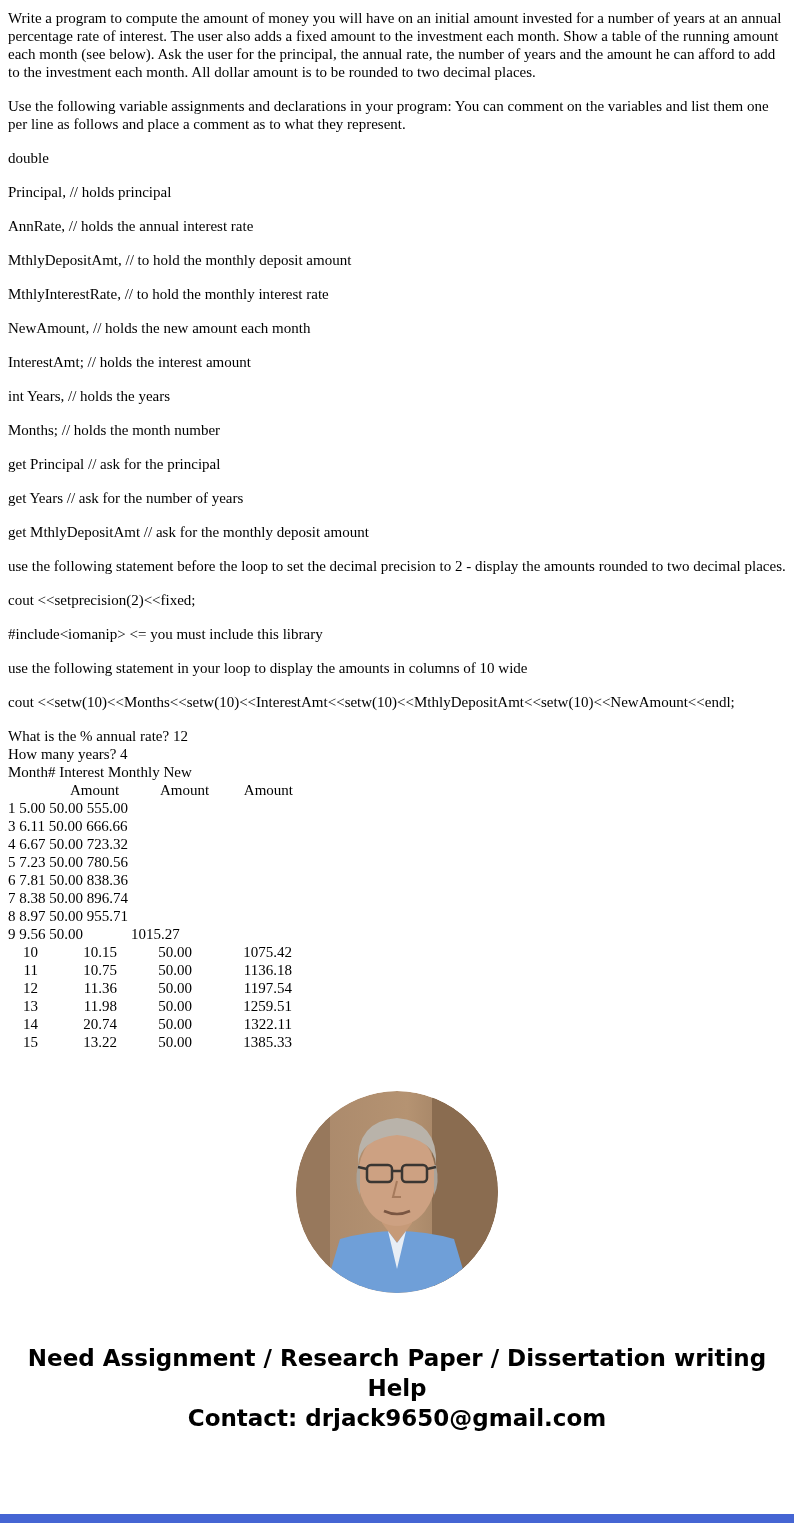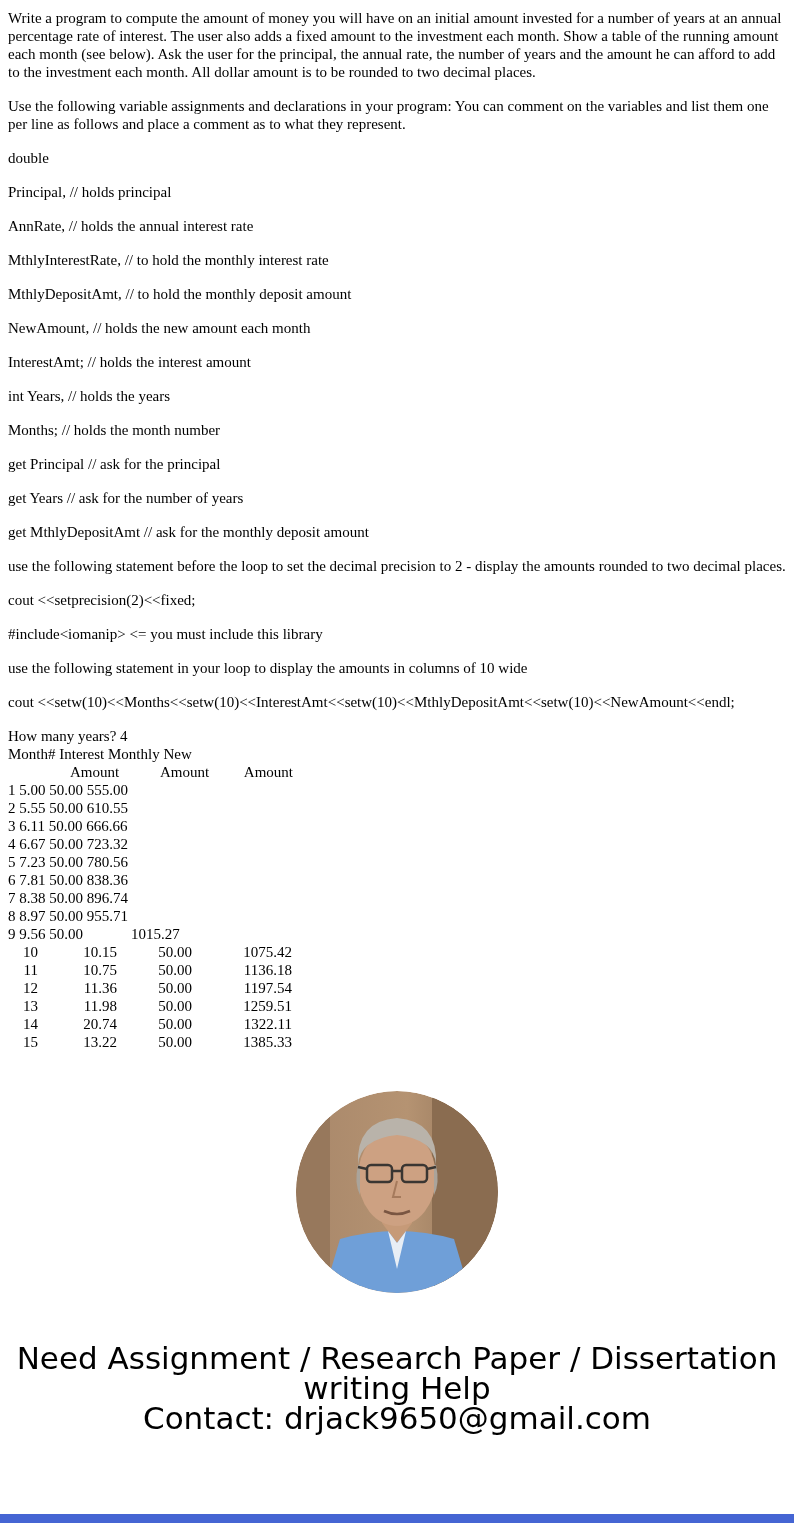--- a/index.html
+++ b/index.html
@@ -32,22 +32,22 @@
   .wrow .c-mon   { width: 75px; text-align: right; }
   .wrow .c-new   { width: 100px; text-align: right; font-family: Liberation Serif, serif; }
   .avatar-wrap { display: flex; justify-content: center; margin-top: 40px; }
   .avatar {
     width: 202px; height: 202px; border-radius: 50%;
     overflow: hidden;
   }
   .footer { margin-top: 50px; text-align: center; }
   .footer-heading, .footer-contact {
     font-family: "DejaVu Sans", sans-serif;
-    font-weight: normal;
-    font-size: 31px;
+    font-weight: bold;
+    font-size: 23px;
     line-height: 30px;
     max-width: 780px;
     margin: 0 auto;
   }
   .bottom-bar {
     position: absolute;
     left: 0; right: 0; bottom: 0;
     height: 9px;
     background: #4565d3;
   }
@@ -56,48 +56,48 @@
 <body>
 
 <div class="page">
 
   <p class="doc">Write a program to compute the amount of money you will have on an initial amount invested for a number of years at an annual percentage rate of interest. The user also adds a fixed amount to the investment each month. Show a table of the running amount each month (see below). Ask the user for the principal, the annual rate, the number of years and the amount he can afford to add to the investment each month. All dollar amount is to be rounded to two decimal places.</p>
   <p class="doc">Use the following variable assignments and declarations in your program:  You can comment on the variables and list them one per line as follows and place a comment as to what they represent.</p>
 
   <p class="doc">double</p>
   <p class="doc">Principal, // holds principal</p>
   <p class="doc">AnnRate, // holds the annual interest rate</p>
+  <p class="doc">MthlyDepositAmt, // to hold the monthly deposit amount</p>
   <p class="doc">MthlyInterestRate, // to hold the monthly interest rate</p>
-  <p class="doc">MthlyDepositAmt, // to hold the monthly deposit amount</p>
   <p class="doc">NewAmount, // holds the new amount each month</p>
   <p class="doc">InterestAmt; // holds the interest amount</p>
   <p class="doc">int Years, // holds the years</p>
   <p class="doc">Months; // holds the month number</p>
   <p class="doc">get Principal // ask for the principal</p>
   <p class="doc">get Years // ask for the number of years</p>
   <p class="doc">get MthlyDepositAmt // ask for the monthly deposit amount</p>
 
   <p class="doc">use the following statement before the loop to set the decimal precision to 2 - display the amounts rounded to two decimal places.</p>
   <p class="doc">cout &lt;&lt;setprecision(2)&lt;&lt;fixed;</p>
   <p class="doc">#include&lt;iomanip&gt; &lt;= you must include this library</p>
   <p class="doc">use the following statement in your loop to display the amounts in columns of 10 wide</p>
   <p class="doc">cout &lt;&lt;setw(10)&lt;&lt;Months&lt;&lt;setw(10)&lt;&lt;InterestAmt&lt;&lt;setw(10)&lt;&lt;MthlyDepositAmt&lt;&lt;setw(10)&lt;&lt;NewAmount&lt;&lt;endl;</p>
 
   <div class="output">
+    <div class="out-line">What is the % annual rate? 12</div>
     <div class="out-line">How many years? 4</div>
 
     <div class="out-line">Month# Interest Monthly New</div>
     <div class="out-line hdr2">
       <span class="a1">Amount</span>
       <span class="a2">Amount</span>
       <span class="a3">Amount</span>
     </div>
 
     <div class="out-line">1 5.00 50.00 555.00</div>
-    <div class="out-line">2 5.55 50.00 610.55</div>
     <div class="out-line">3 6.11 50.00 666.66</div>
     <div class="out-line">4 6.67 50.00 723.32</div>
     <div class="out-line">5 7.23 50.00 780.56</div>
     <div class="out-line">6 7.81 50.00 838.36</div>
     <div class="out-line">7 8.38 50.00 896.74</div>
     <div class="out-line">8 8.97 50.00 955.71</div>
 
     <div class="out-line"><span>9 9.56 50.00</span><span class="r9">1015.27</span></div>
 
     <div class="wrow">

